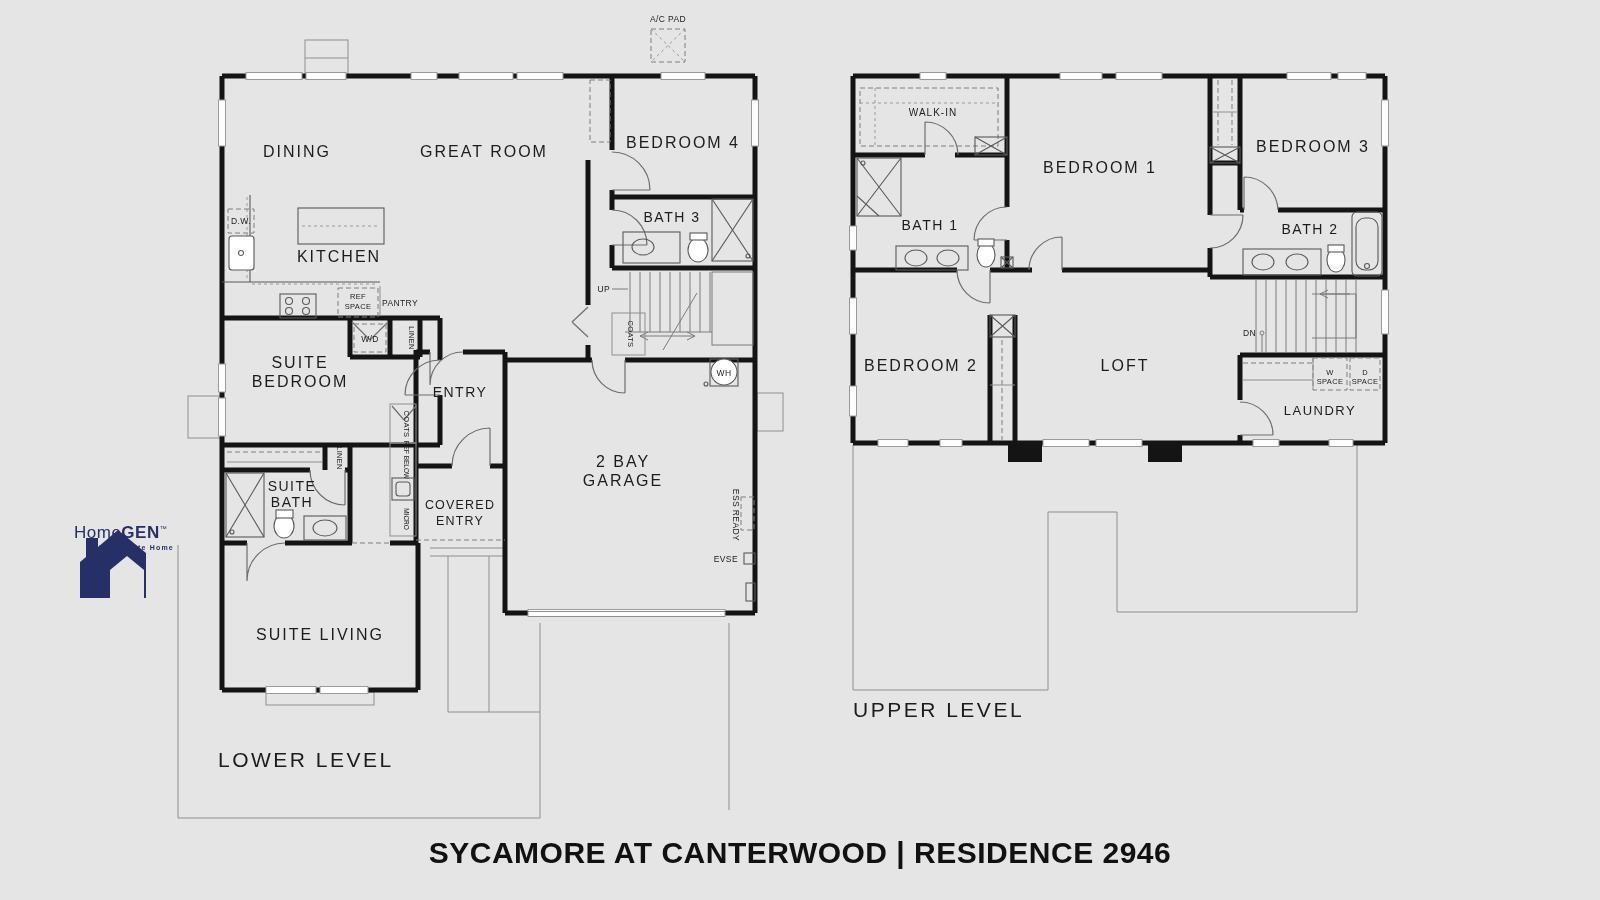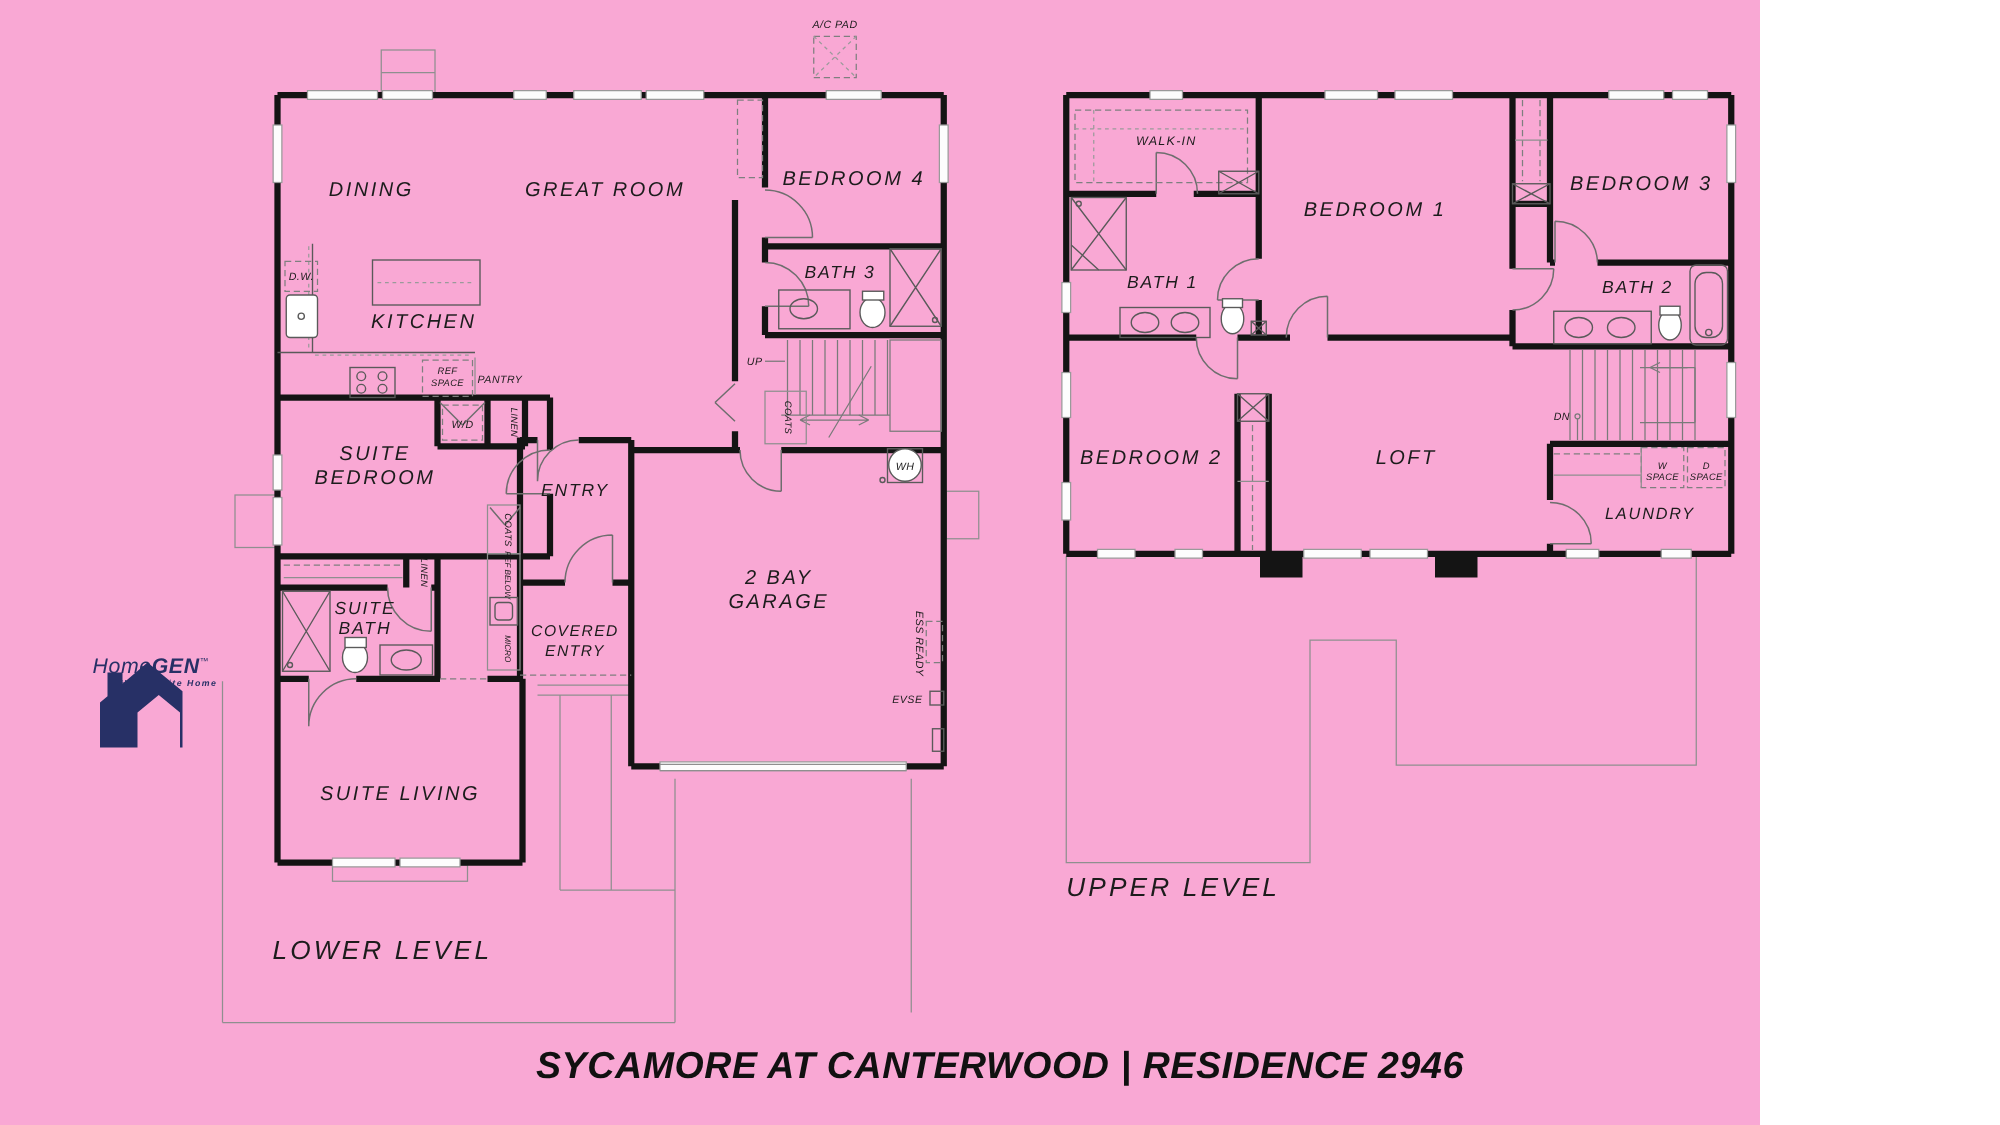--- a/index.html
+++ b/index.html
@@ -1,17 +1,17 @@
 <!DOCTYPE html>
 <html><head>
 <meta charset="utf-8">
 <style>
   html,body{margin:0;padding:0;background:#ffffff;}
-  #canvas{position:relative;width:1408px;height:900px;background:#f9a8d4;overflow:hidden;
-          font-family:"Liberation Sans",sans-serif;font-style:italic;}
+  #canvas{position:relative;width:1600px;height:900px;background:#e5e5e5;overflow:hidden;
+          font-family:"Liberation Sans",sans-serif;}
   svg{position:absolute;left:0;top:0;}
   svg text{fill:#1c1c1c;font-family:"Liberation Sans",sans-serif;}
   .room{font-size:16px;letter-spacing:2px;}
   .room-sm{font-size:14px;letter-spacing:1.5px;}
   .tiny{font-size:8.5px;letter-spacing:.4px;}
   .mini{font-size:7.5px;letter-spacing:.3px;}
   .lvl{font-size:21px;letter-spacing:2.5px;}
   .wall{stroke:#141414;stroke-width:5;fill:none;stroke-linecap:butt;}
   .thin{stroke:#8f8f8f;stroke-width:1;fill:none;}
   .fix{stroke:#5a5a5a;stroke-width:1.1;fill:#ffffff;}

